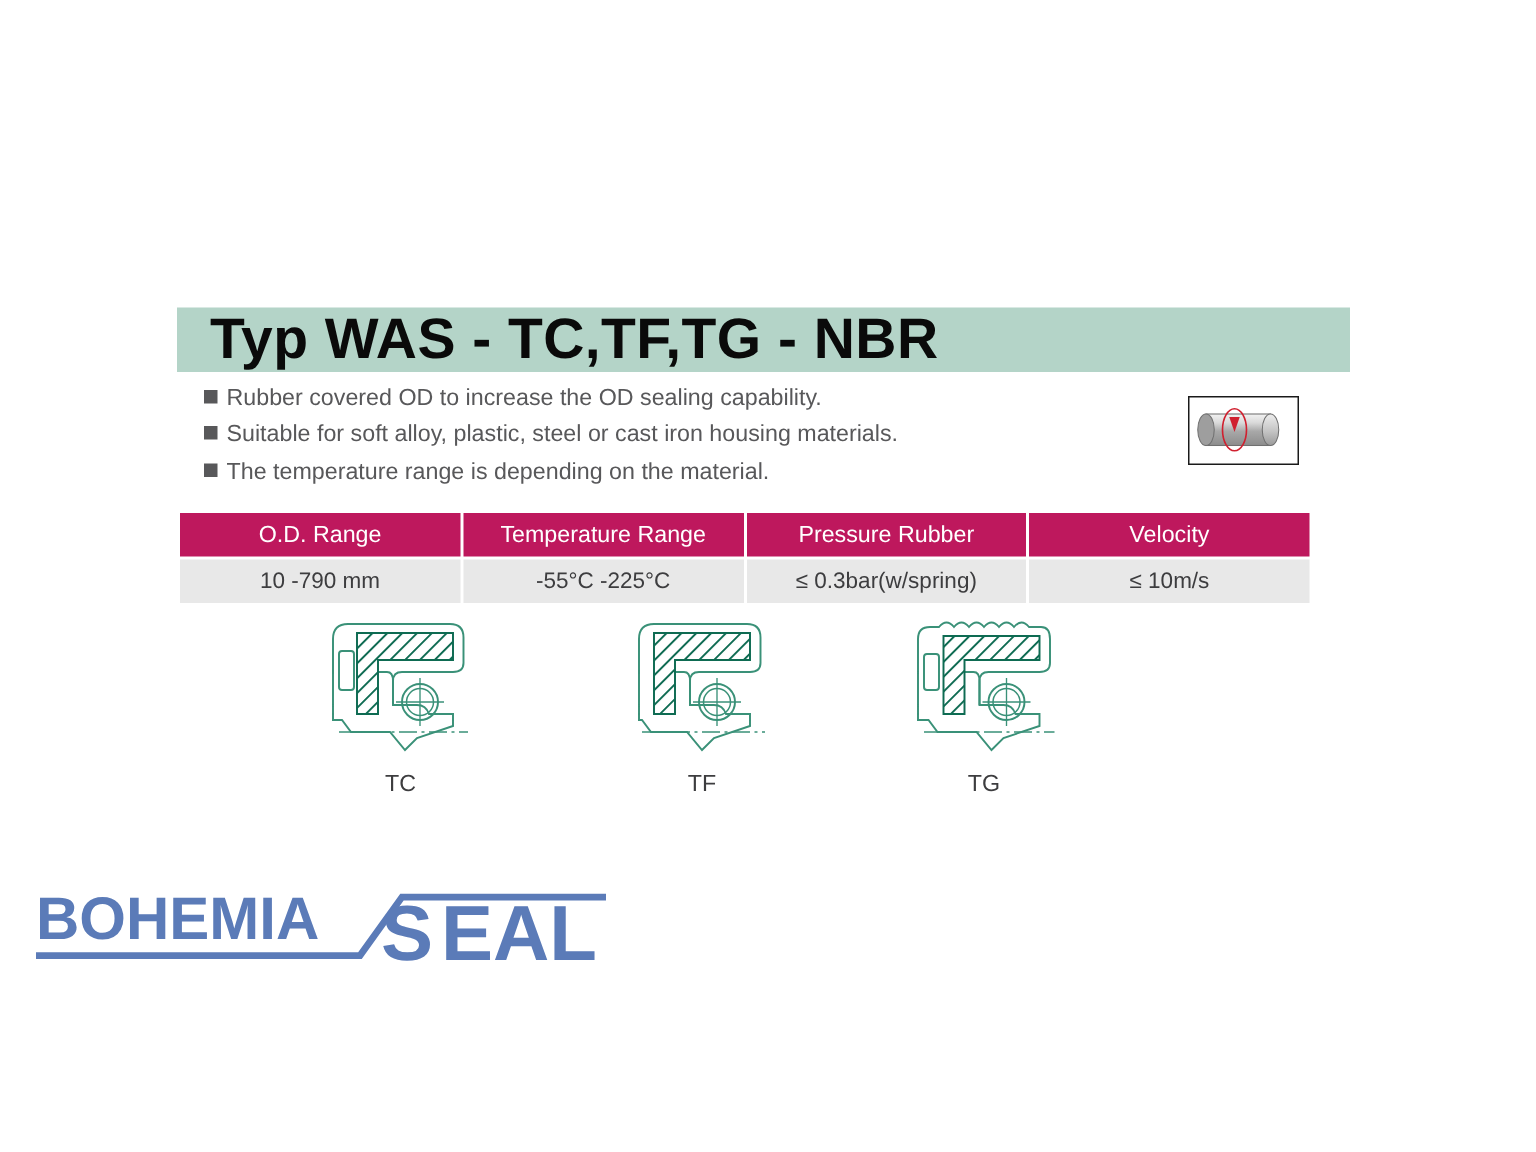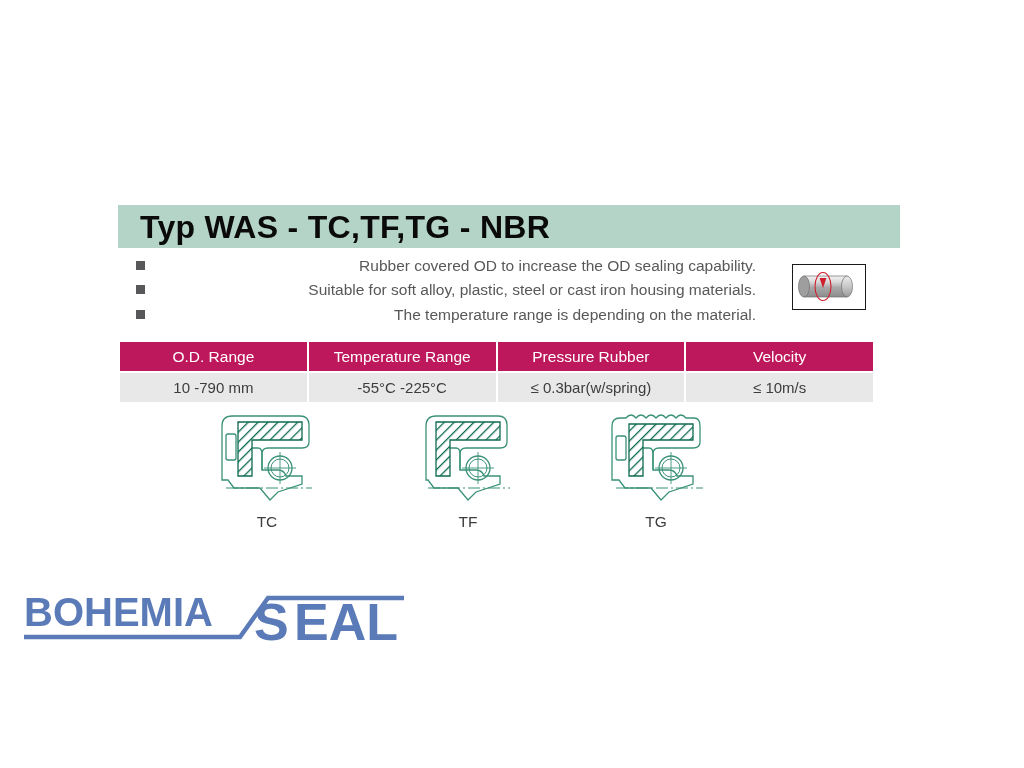--- a/index.html
+++ b/index.html
@@ -22,40 +22,39 @@
     top: 205px;
     width: 782px;
     height: 43px;
     background: #b4d4c8;
   }
   #title-text {
     position: absolute;
     left: 22px;
     top: 50%;
     transform: translateY(-50%);
-    font-size: 32px;
+    font-size: 38px;
     font-weight: bold;
     color: #0a0a0a;
     letter-spacing: 0.3px;
     white-space: nowrap;
     font-family: "Liberation Sans", sans-serif;
   }
 
   
   #bullet-list {
     position: absolute;
     left: 136px;
     top: 256px;
     width: 620px;
   }
   .bullet-row {
     display: flex;
     align-items: baseline;
     margin-bottom: 4px;
-    justify-content: space-between;
   }
   .bullet-marker {
     width: 9px;
     height: 9px;
     background: #58585a;
     flex: 0 0 auto;
     margin-right: 6px;
     position: relative;
     top: -1px;
   }

